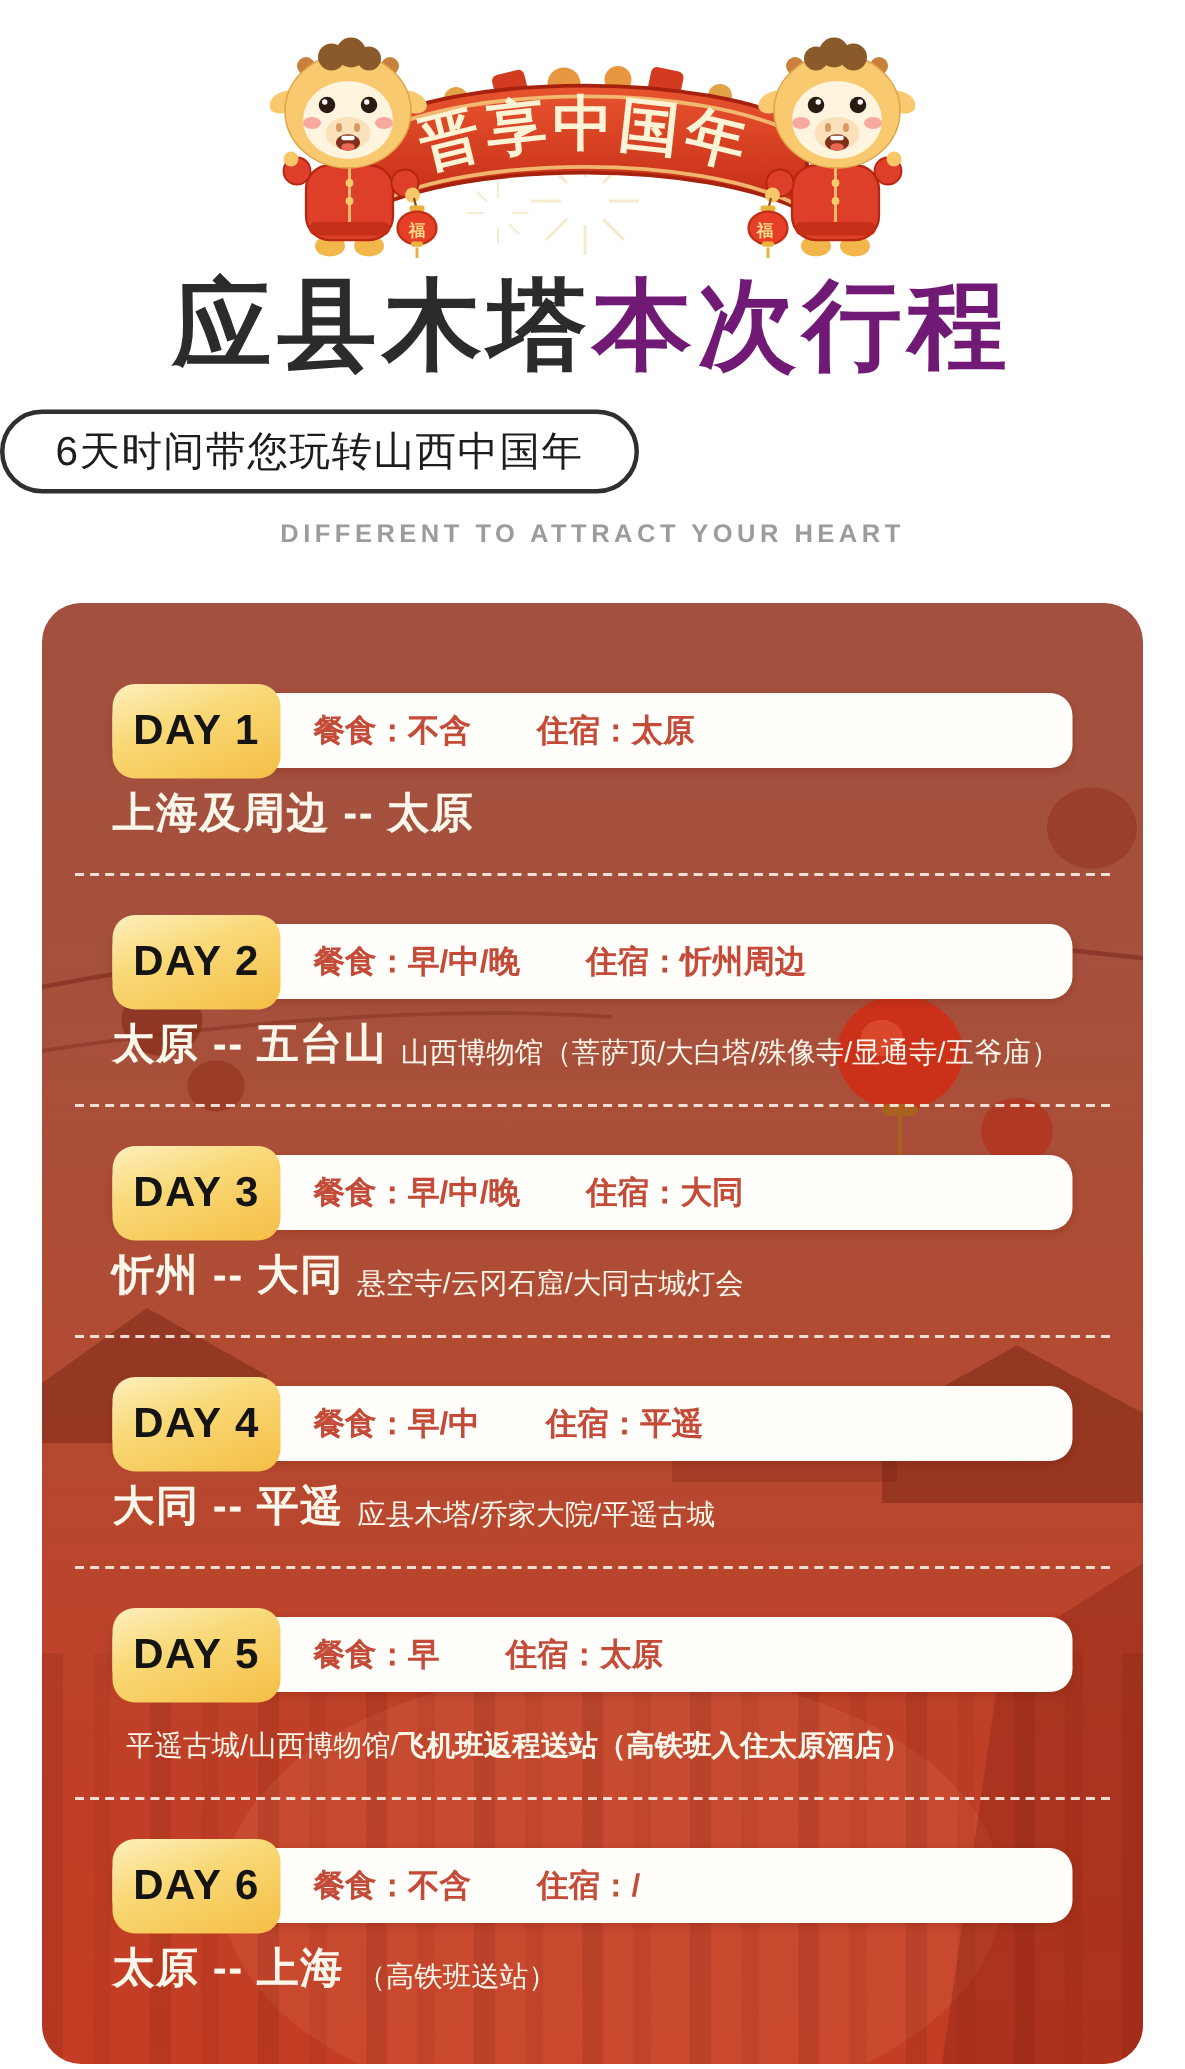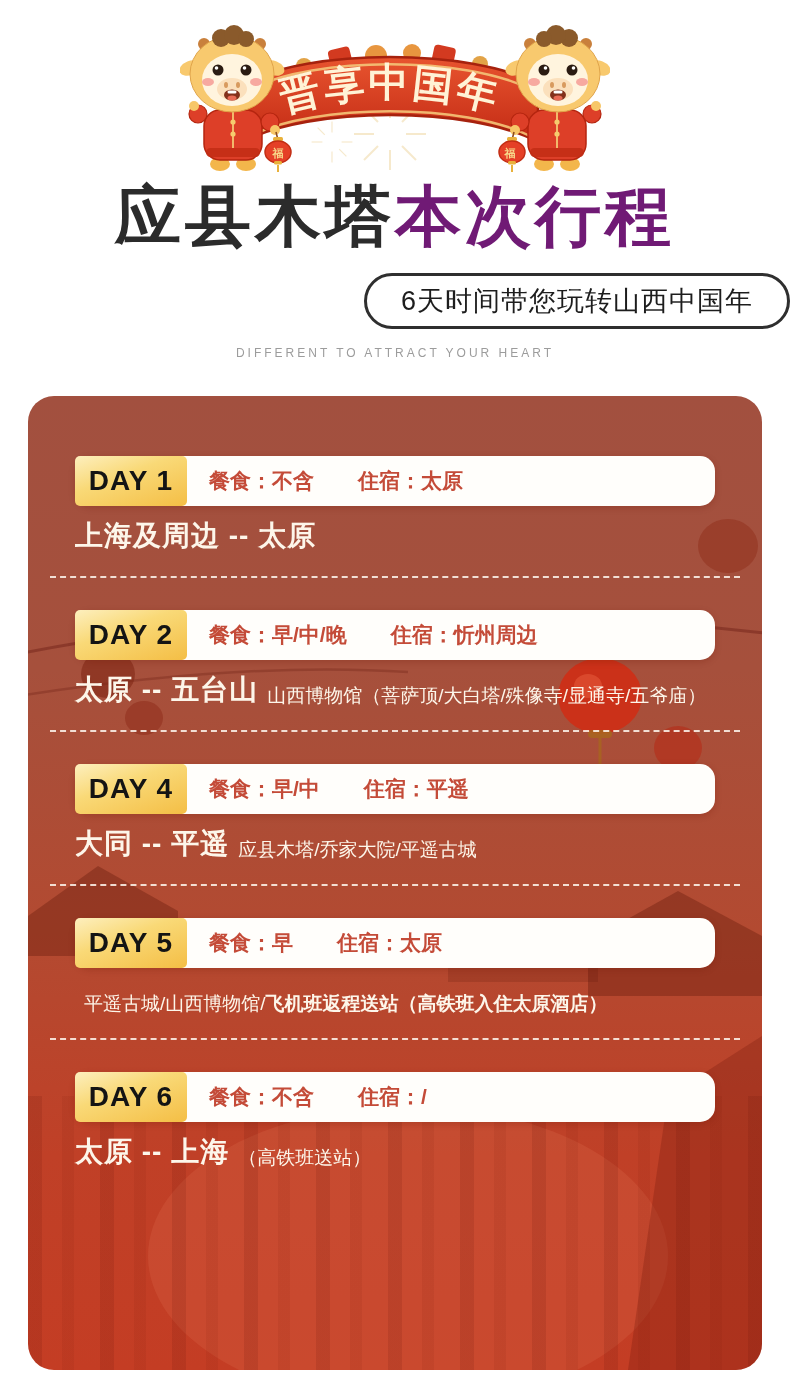--- a/index.html
+++ b/index.html
@@ -18,38 +18,38 @@
     text-align:center;
     font-size:66px;
     font-weight:900;
     letter-spacing:4px;
     line-height:1.05;
     margin-top:8px;
     white-space:nowrap;
   }
   .title-black{color:#2b2b2b;}
   .title-red{color:#701a75;}
-  .pill-row{text-align:right;margin-top:22px;padding-left:36px;}
+  .pill-row{text-align:left;margin-top:22px;}
   .duration-pill{
     display:inline-block;
     border:3px solid #2f2f2f;
     border-radius:999px;
     padding:7px 34px;
     font-size:27px;
     color:#1d1d1d;
     font-weight:500;
     letter-spacing:1px;
   }
   .subtitle-en{
     text-align:center;
     margin-top:17px;
-    font-size:12px;
+    font-size:17px;
     letter-spacing:3px;
     color:#9c9c9c;
-    font-weight:400;
+    font-weight:700;
   }
   
   .card{
     position:relative;
     width:734px;
     height:974px;
     margin:36px auto 0;
     border-radius:26px;
     background:linear-gradient(180deg,#a2503f 0%,#a6503c 28%,#b34a31 55%,#c04027 78%,#c43d24 100%);
     overflow:hidden;
@@ -69,22 +69,22 @@
   .day-bar{
     height:50px;
     margin:0 25px;
     background:#fffefb;
     border-radius:15px;
     display:flex;
     align-items:center;
     box-shadow:0 2px 6px rgba(110,25,8,.25);
   }
   .day-badge{
-    width:112px;height:50px;flex:0 0 auto;
-    border-radius:5px;
+    width:112px;height:63px;flex:0 0 auto;
+    border-radius:15px;
     background:linear-gradient(160deg,#fdefbe 0%,#f9d977 40%,#f4be45 100%);
     display:flex;align-items:center;justify-content:center;
     font-size:28px;font-weight:800;color:#141414;letter-spacing:1px;
   }
   .day-meta{
     margin-left:22px;
     font-size:21px;
     font-weight:700;
     color:#c44b38;
     white-space:nowrap;
@@ -281,20 +281,34 @@
         </div>
       </div>
       <div class="day-route">
         <span class="route-main">太原 -- 五台山</span>
         <span class="route-detail">山西博物馆（菩萨顶/大白塔/殊像寺/显通寺/五爷庙）</span>
         <span class="route-detail-bold"></span>
       </div>
       <div class="day-sep"></div>
     </section>
 
+    <section class="day">
+      <div class="day-bar">
+        <div class="day-badge">DAY 3</div>
+        <div class="day-meta">
+          <span>餐食：</span><span>早/中/晚</span><span class="meta-stay">住宿：</span><span>大同</span>
+        </div>
+      </div>
+      <div class="day-route">
+        <span class="route-main">忻州 -- 大同</span>
+        <span class="route-detail">悬空寺/云冈石窟/大同古城灯会</span>
+        <span class="route-detail-bold"></span>
+      </div>
+      <div class="day-sep"></div>
+    </section>
 
     <section class="day">
       <div class="day-bar">
         <div class="day-badge">DAY 4</div>
         <div class="day-meta">
           <span>餐食：</span><span>早/中</span><span class="meta-stay">住宿：</span><span>平遥</span>
         </div>
       </div>
       <div class="day-route">
         <span class="route-main">大同 -- 平遥</span>

